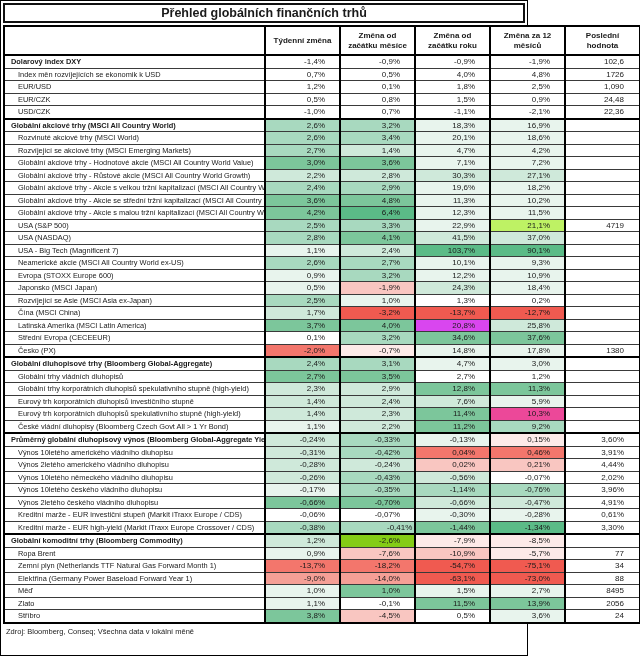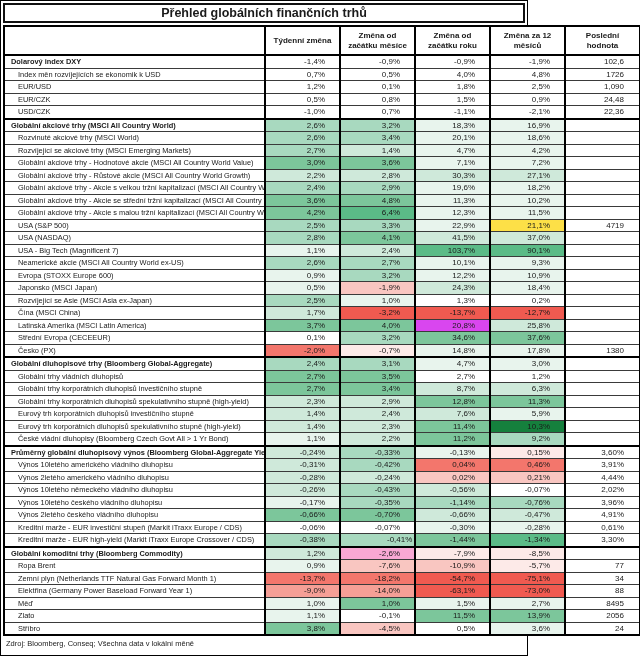--- a/index.html
+++ b/index.html
@@ -201,21 +201,21 @@
           <td class="val" style="background: rgb(91, 187, 135);">6,4%</td>
           <td class="val" style="background: rgb(232, 244, 237);">12,3%</td>
           <td class="val" style="background: rgb(232, 244, 237);">11,5%</td>
           <td class="last"></td>
         </tr>
         <tr>
           <td class="label indent">USA (S&amp;P 500)</td>
           <td class="val" style="background: rgb(168, 217, 191);">2,5%</td>
           <td class="val" style="background: rgb(168, 217, 191);">3,3%</td>
           <td class="val" style="background: rgb(232, 244, 237);">22,9%</td>
-          <td class="val" style="background: #fde047; padding-left: 36px;">21,1%</td>
+          <td class="val" style="background: #bef264; padding-left: 36px;">21,1%</td>
           <td class="last">4719</td>
         </tr>
         <tr>
           <td class="label indent">USA (NASDAQ)</td>
           <td class="val" style="background: rgb(168, 217, 191);">2,8%</td>
           <td class="val" style="background: rgb(124, 198, 155);">4,1%</td>
           <td class="val" style="background: rgb(207, 233, 218);">41,5%</td>
           <td class="val" style="background: rgb(207, 233, 218);">37,0%</td>
           <td class="last"></td>
         </tr>
@@ -301,49 +301,41 @@
         </tr>
         <tr>
           <td class="label indent">Globální trhy vládních dluhopisů</td>
           <td class="val" style="background: rgb(124, 198, 155);">2,7%</td>
           <td class="val" style="background: rgb(124, 198, 155);">3,5%</td>
           <td class="val" style="background: rgb(255, 255, 255);">2,7%</td>
           <td class="val" style="background: rgb(255, 255, 255);">1,2%</td>
           <td class="last"></td>
         </tr>
         <tr>
-          <td class="label indent">Globální trhy korporátních dluhopisů investičního stupně</td>
-          <td class="val" style="background: rgb(124, 198, 155);">2,7%</td>
-          <td class="val" style="background: rgb(124, 198, 155);">3,4%</td>
-          <td class="val" style="background: rgb(207, 233, 218);">8,7%</td>
-          <td class="val" style="background: rgb(207, 233, 218);">6,3%</td>
-          <td class="last"></td>
-        </tr>
-        <tr>
           <td class="label indent">Globální trhy korporátních dluhopisů spekulativního stupně (high-yield)</td>
           <td class="val" style="background: rgb(207, 233, 218);">2,3%</td>
           <td class="val" style="background: rgb(207, 233, 218);">2,9%</td>
           <td class="val" style="background: rgb(124, 198, 155);">12,8%</td>
           <td class="val" style="background: rgb(124, 198, 155);">11,3%</td>
           <td class="last"></td>
         </tr>
         <tr>
           <td class="label indent">Eurový trh korporátních dluhopisů investičního stupně</td>
           <td class="val" style="background: rgb(207, 233, 218);">1,4%</td>
           <td class="val" style="background: rgb(207, 233, 218);">2,4%</td>
           <td class="val" style="background: rgb(207, 233, 218);">7,6%</td>
           <td class="val" style="background: rgb(232, 244, 237);">5,9%</td>
           <td class="last"></td>
         </tr>
         <tr>
           <td class="label indent">Eurový trh korporátních dluhopisů spekulativního stupně (high-yield)</td>
           <td class="val" style="background: rgb(207, 233, 218);">1,4%</td>
           <td class="val" style="background: rgb(207, 233, 218);">2,3%</td>
           <td class="val" style="background: rgb(124, 198, 155);">11,4%</td>
-          <td class="val" style="background: #15803d;">10,3%</td>
+          <td class="val" style="background: #ec4899;">10,3%</td>
           <td class="last"></td>
         </tr>
         <tr>
           <td class="label indent">České vládní dluhopisy (Bloomberg Czech Govt All &gt; 1 Yr Bond)</td>
           <td class="val" style="background: rgb(232, 244, 237);">1,1%</td>
           <td class="val" style="background: rgb(207, 233, 218);">2,2%</td>
           <td class="val" style="background: rgb(124, 198, 155);">11,2%</td>
           <td class="val" style="background: rgb(168, 217, 191);">9,2%</td>
           <td class="last"></td>
         </tr>
@@ -407,21 +399,21 @@
           <td class="label indent">Kreditní marže - EUR high-yield (Markit iTraxx Europe Crossover / CDS)</td>
           <td class="val" style="background: rgb(168, 217, 191);">-0,38%</td>
           <td class="val" style="background: rgb(168, 217, 191); padding-left: 46px;">-0,41%</td>
           <td class="val" style="background: rgb(124, 198, 155);">-1,44%</td>
           <td class="val" style="background: rgb(91, 187, 135);">-1,34%</td>
           <td class="last">3,30%</td>
         </tr>
         <tr class="section-start">
           <td class="label bold">Globální komoditní trhy (Bloomberg Commodity)</td>
           <td class="val" style="background: rgb(207, 233, 218);">1,2%</td>
-          <td class="val" style="background: #f9a8d4; padding-left: 29px;">-2,6%</td>
+          <td class="val" style="background: #84cc16; padding-left: 29px;">-2,6%</td>
           <td class="val" style="background: rgb(253, 234, 232);">-7,9%</td>
           <td class="val" style="background: rgb(253, 234, 232);">-8,5%</td>
           <td class="last"></td>
         </tr>
         <tr>
           <td class="label indent">Ropa Brent</td>
           <td class="val" style="background: rgb(232, 244, 237);">0,9%</td>
           <td class="val" style="background: rgb(249, 198, 193);">-7,6%</td>
           <td class="val" style="background: rgb(249, 198, 193);">-10,9%</td>
           <td class="val" style="background: rgb(253, 234, 232);">-5,7%</td>

